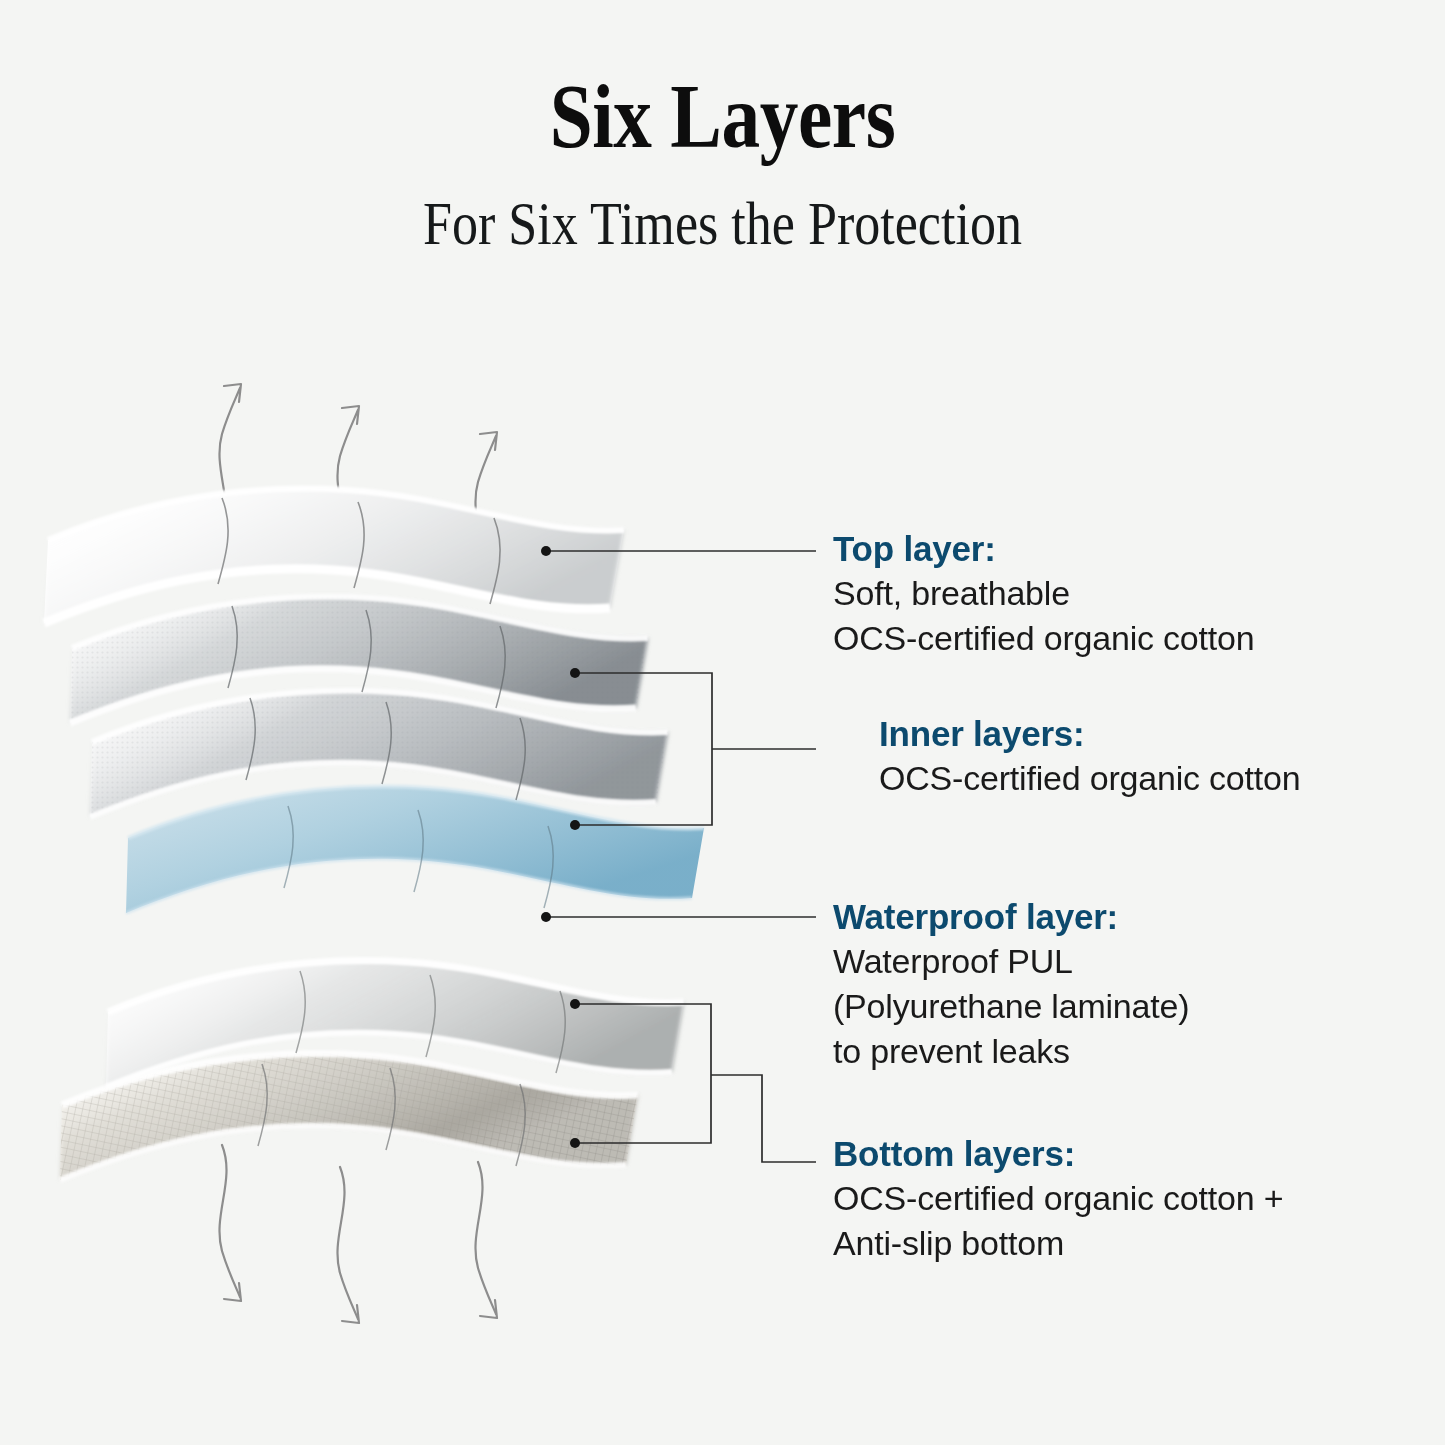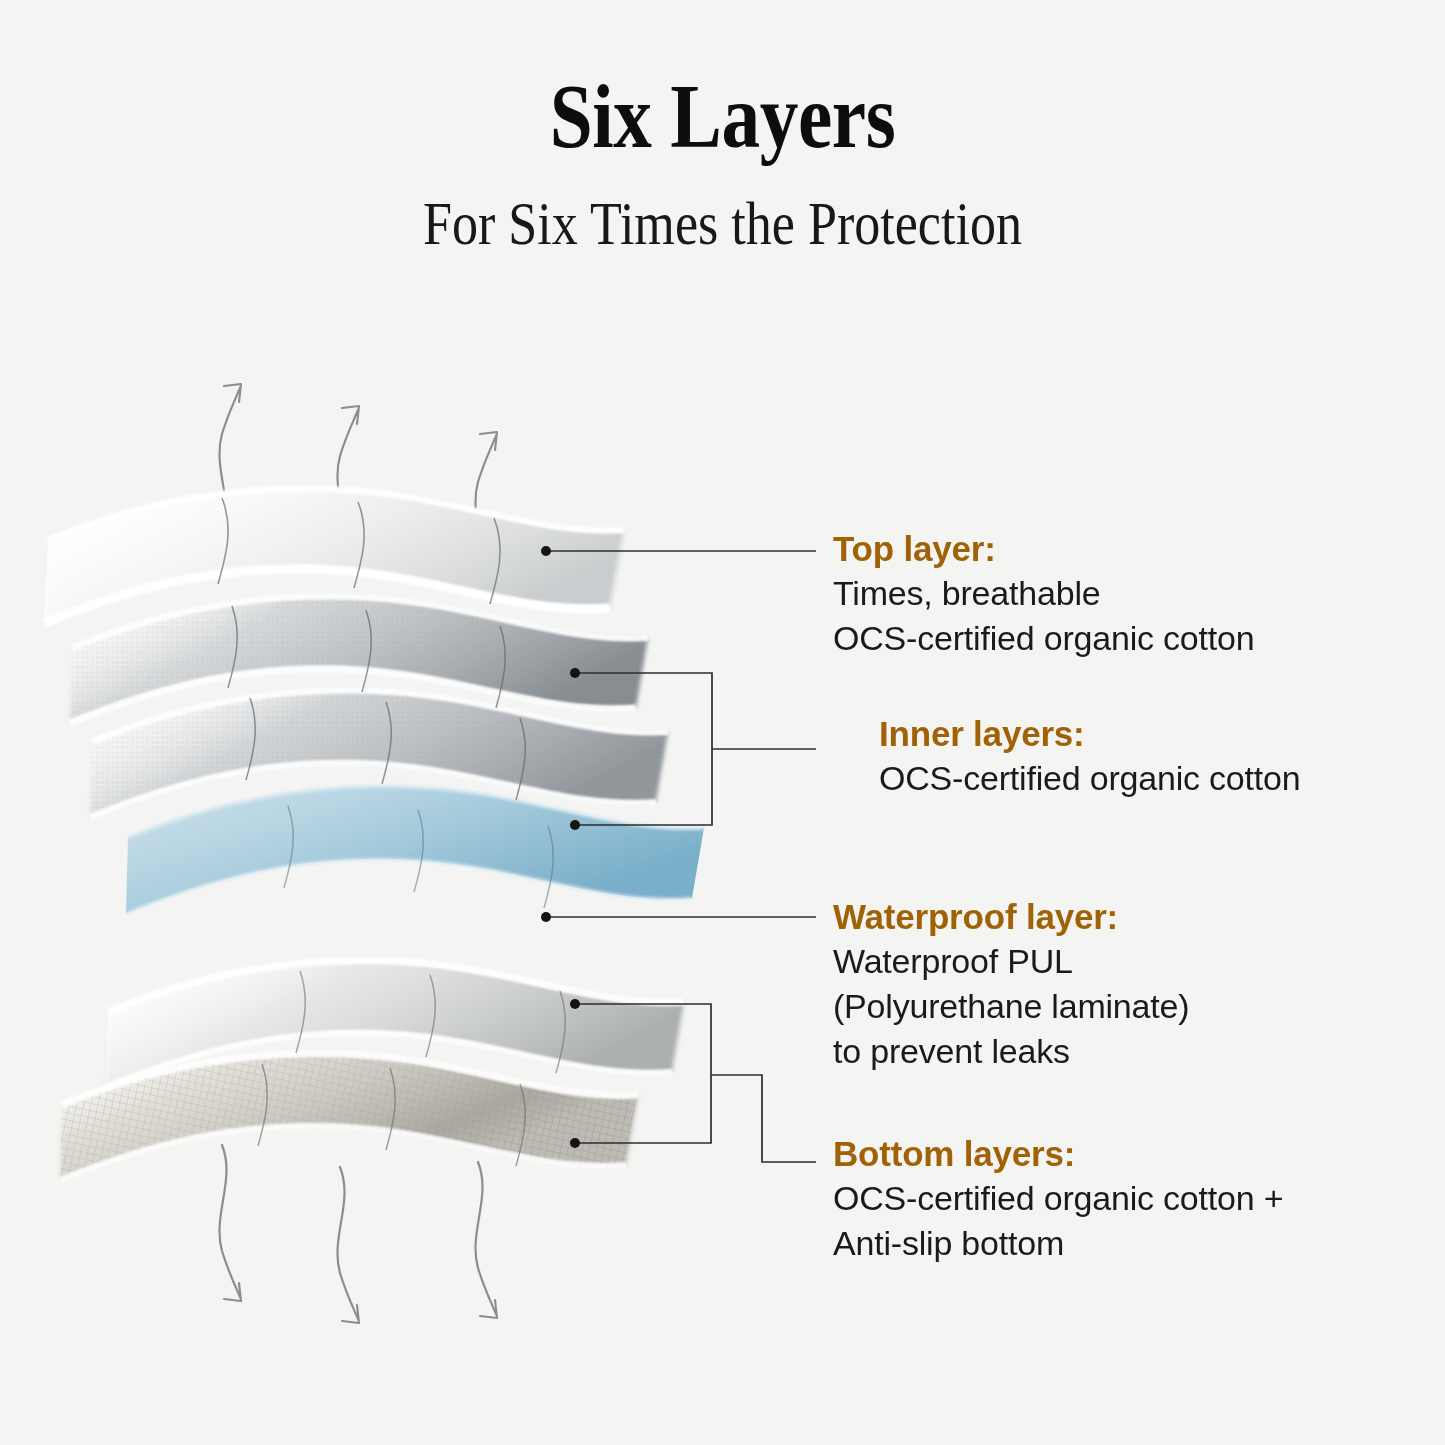--- a/index.html
+++ b/index.html
@@ -35,21 +35,21 @@
     margin:0;
     padding-top:30px;
     transform:scaleX(0.84);
   }
 
   
   .callout{position:absolute;left:833px;}
   .callout .heading{
     font-size:35px;
     font-weight:700;
-    color:#a16207;
+    color:#0c4a6e;
     line-height:44px;
     letter-spacing:-0.2px;
     white-space:nowrap;
   }
   .callout .line{
     font-size:34px;
     font-weight:400;
     color:#1a1a1a;
     line-height:45px;
     letter-spacing:-0.2px;
@@ -325,21 +325,21 @@
         <path d="M575 1004 H711 V1143 H575"></path>
         <path d="M711 1075 H762 V1162 H816"></path>
         <circle cx="575" cy="1004" r="5" fill="#141414" stroke="none"></circle>
         <circle cx="575" cy="1143" r="5" fill="#141414" stroke="none"></circle>
       </g>
     </g>
   </svg>
 
   <div class="callout" id="callout-top">
     <div class="heading">Top layer:</div>
-    <div class="line">Times, breathable</div>
+    <div class="line">Soft, breathable</div>
     <div class="line">OCS-certified organic cotton</div>
   </div>
 
   <div class="callout" id="callout-inner">
     <div class="heading">Inner layers:</div>
     <div class="line">OCS-certified organic cotton</div>
   </div>
 
   <div class="callout" id="callout-bottom">
     <div class="heading">Bottom layers:</div>

